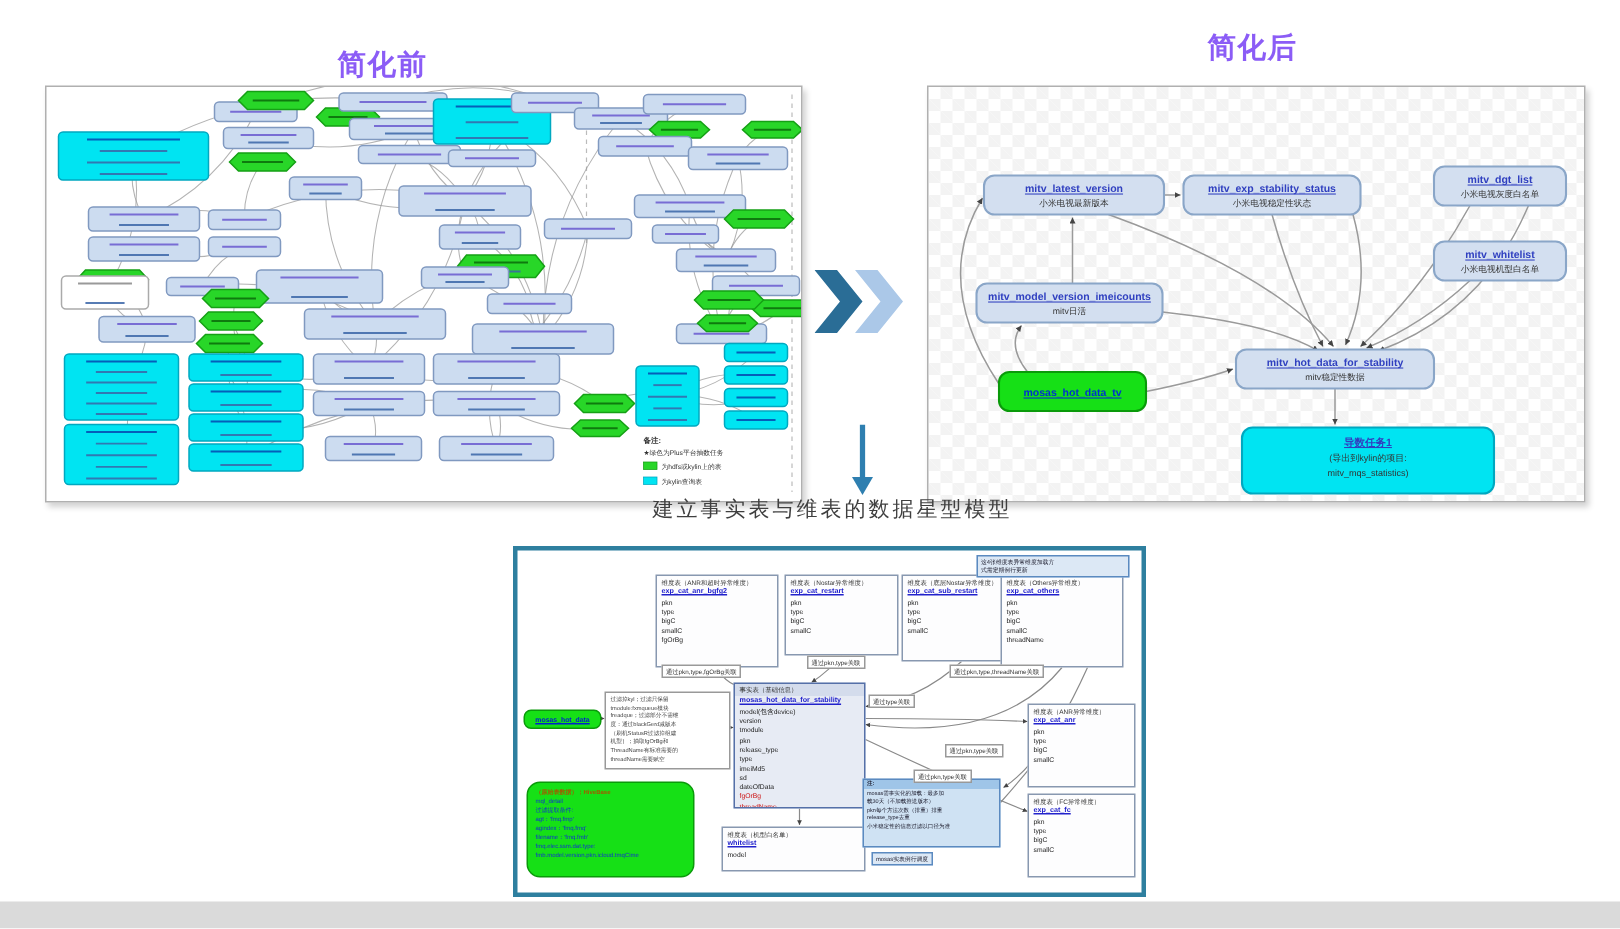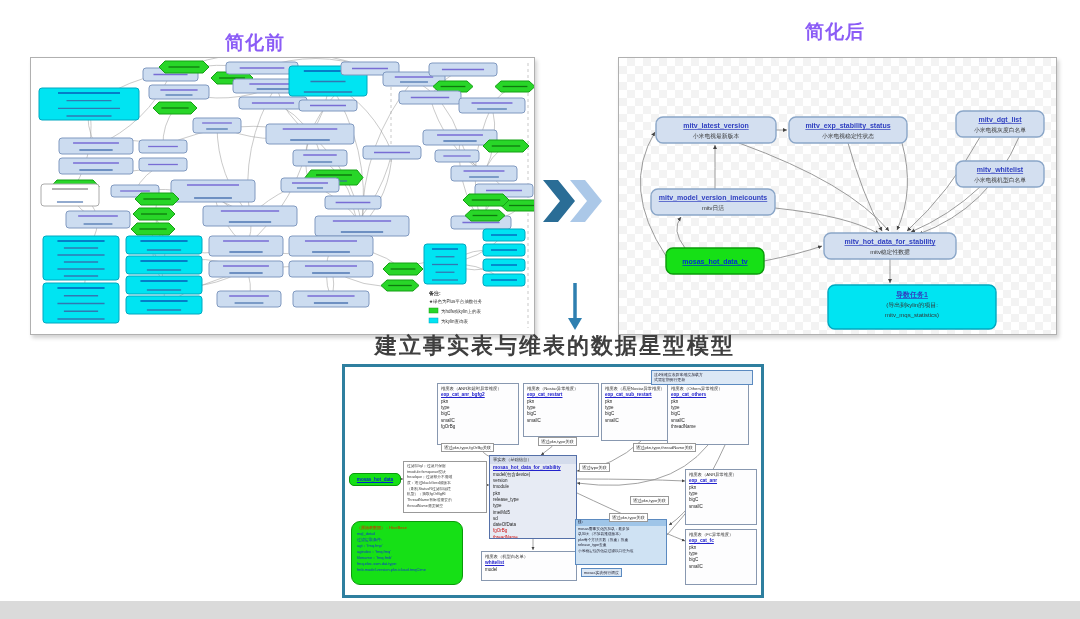--- a/index.html
+++ b/index.html
@@ -7,21 +7,21 @@
        font-family:"Liberation Sans","DejaVu Sans",sans-serif;}
   .panel{position:absolute;background:#ffffff;border:1px solid #b0b0b0;
          box-shadow:2px 3px 4px rgba(0,0,0,.18);}
   .checker{background-color:#ffffff;
     background-image:linear-gradient(45deg,#f3f3f3 25%,transparent 25%,transparent 75%,#f3f3f3 75%),
                      linear-gradient(45deg,#f3f3f3 25%,transparent 25%,transparent 75%,#f3f3f3 75%);
     background-size:16px 16px;background-position:0 0,8px 8px;}
   .diagram-title{position:absolute;font-size:19px;font-weight:bold;color:#8b5cf6;
                  text-align:center;letter-spacing:1px;}
   #caption{position:absolute;left:150px;width:810px;top:331px;text-align:center;
-           font-size:22px;font-weight:bold;color:#3f3f3f;letter-spacing:2px;}
+           font-size:14px;font-weight:normal;color:#3f3f3f;letter-spacing:2px;}
   #left-panel{left:30px;top:57px;width:503px;height:276px;}
   #right-panel{left:618px;top:57px;width:437px;height:276px;}
   #bottom-panel{left:342px;top:364px;width:416px;height:228px;position:absolute;
                 border:3px solid #2e7f9f;background:#fff;}
   #bottom-inner{position:absolute;inset:0;}
   #footer-band{position:absolute;left:0;top:601px;width:1080px;height:18px;background:#dadada;}
   
   .tbl{position:absolute;background:#fdfdfe;border:1px solid #8898b0;padding:2px 3px;
        font-size:4.5px;line-height:1.4;color:#222;box-sizing:border-box;overflow:hidden;z-index:2;}
   .tbl .t{font-size:4.3px;color:#333;}

